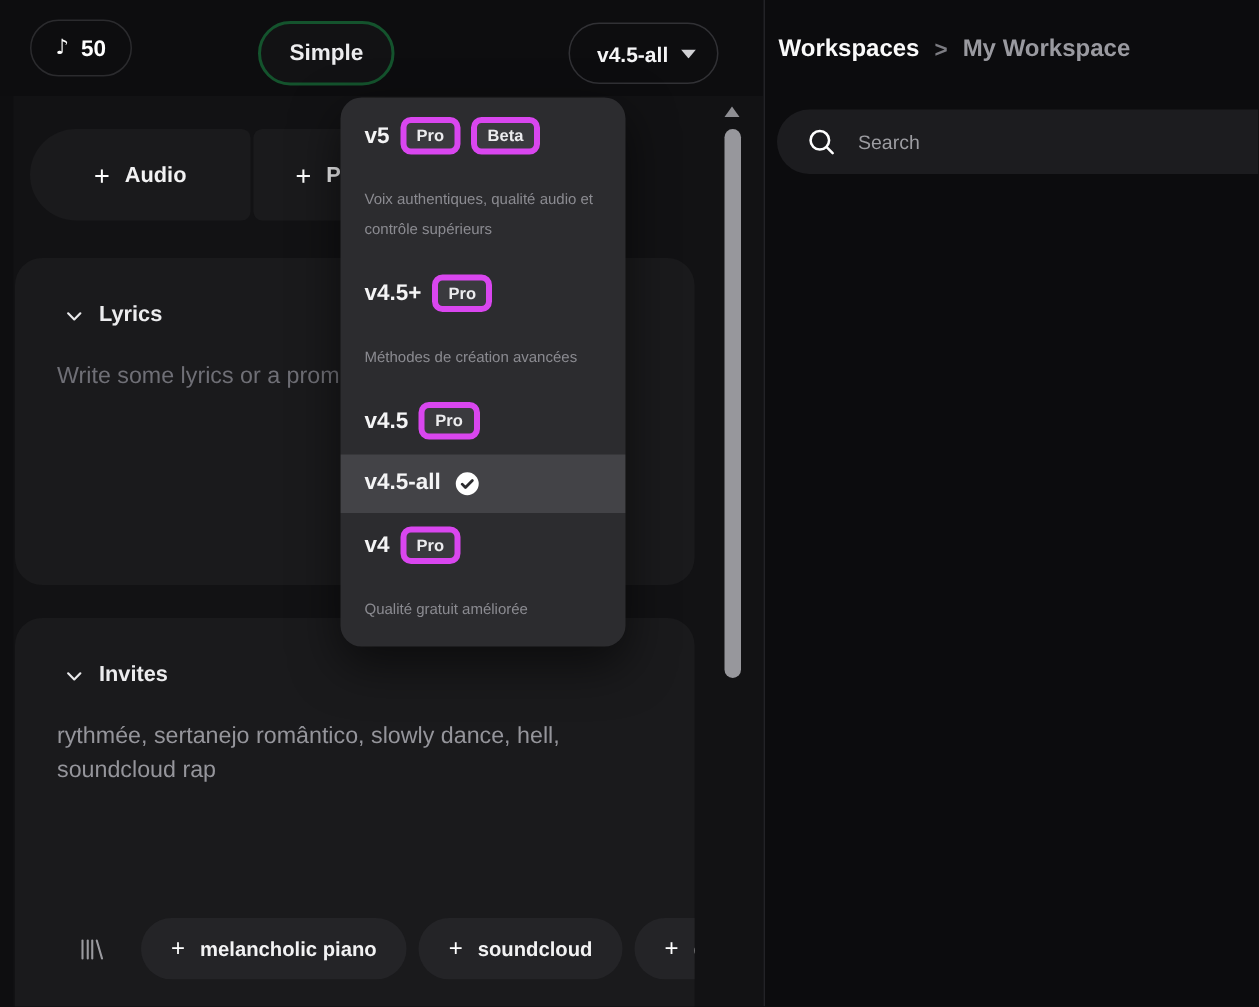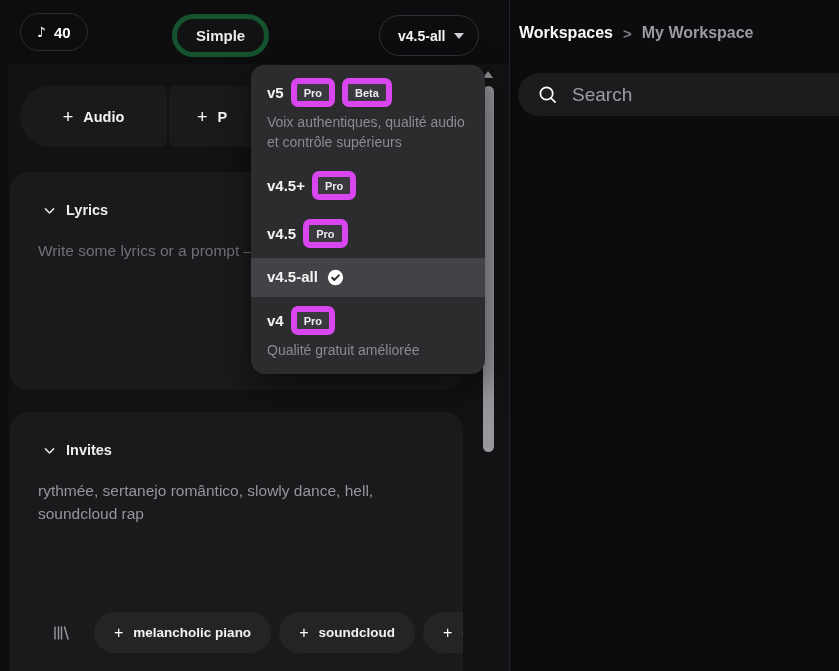--- a/index.html
+++ b/index.html
@@ -7,21 +7,21 @@
     position:relative;width:839px;height:671px;overflow:hidden;
     background:#0d0d0f;font-family:"Liberation Sans",sans-serif;
     -webkit-font-smoothing:antialiased;
   }
   
   .credits-pill{position:absolute;left:20px;top:13px;height:38px;display:inline-flex;
     align-items:center;gap:8px;padding:0 16px;border:1px solid #2b2b2e;border-radius:19px;
     color:#fff;box-sizing:border-box;background:transparent;}
   .credits-pill .note{font-family:"DejaVu Sans",sans-serif;font-size:14px;line-height:1;}
   .credits-pill .val{font-size:15px;font-weight:600;}
-  .mode-toggle{position:absolute;left:172px;top:14px;height:43px;border:5px solid #14532d;
+  .mode-toggle{position:absolute;left:172px;top:14px;height:43px;border:2px solid #14532d;
     border-radius:22px;background:#121214;display:flex;align-items:center;box-sizing:border-box;}
   .toggle-opt{height:100%;display:flex;align-items:center;padding:0 19px;
     font-size:15px;font-weight:600;color:#ececee;border-radius:21px;}
   .toggle-opt.selected{background:#2f2f32;border:1px solid #48484c;height:37px;
     margin-right:2px;padding:0 18px;box-sizing:border-box;border-radius:19px;}
   .model-btn{position:absolute;left:379px;top:15px;height:41px;display:flex;align-items:center;
     gap:9px;padding:0 14px 0 18px;border:1px solid #313135;border-radius:21px;background:#0d0d0f;
     color:#f5f5f6;font-size:14px;font-weight:700;box-sizing:border-box;}
   
   .left-pane{position:absolute;left:0;top:64px;width:509px;height:607px;background:#121214;}
@@ -60,41 +60,41 @@
   .right-pane{position:absolute;left:509px;top:0;width:330px;height:671px;background:#0c0c0e;
     border-left:1px solid #232327;box-sizing:border-box;}
   .breadcrumb{position:absolute;left:9px;top:24px;display:flex;align-items:center;gap:10px;
     font-size:16px;}
   .crumb-root{color:#fafafa;font-weight:700;}
   .crumb-sep{color:#7c7c82;font-size:15px;font-weight:600;}
   .crumb-cur{color:#9a9aa0;font-weight:700;}
   .search-bar{position:absolute;left:8px;top:73px;right:0;height:43px;background:#1c1c1f;
     border-radius:22px 0 0 22px;display:flex;align-items:center;padding-left:20px;gap:13px;}
   .search-bar input{background:transparent;border:none;outline:none;color:#e8e8ea;
-    font-size:19px;width:220px;font-family:"Liberation Sans",sans-serif;}
+    font-size:13px;width:220px;font-family:"Liberation Sans",sans-serif;}
   .search-bar input::placeholder{color:#9c9ca1;}
   
-  .model-menu{position:absolute;left:251px;top:65px;width:234px;background:#2c2c2f;
+  .model-menu{position:absolute;left:227px;top:65px;width:190px;background:#2c2c2f;
     border-radius:14px;box-shadow:0 12px 32px rgba(0,0,0,.55);padding:4px 0;z-index:50;
     overflow:hidden;box-sizing:border-box;}
   .menu-item{padding:9px 16px 10px;}
   .menu-item.selected{background:#434347;}
   .menu-item-title{display:flex;align-items:center;gap:7px;}
   .menu-item-name{font-size:15px;font-weight:700;color:#f4f4f5;line-height:20px;}
-  .badge{font-size:11px;font-weight:600;color:#ececee;border:6px solid #d946ef;
+  .badge{font-size:11px;font-weight:600;color:#ececee;border:4px solid #d946ef;
     background:#3a3a3e;border-radius:7px;padding:1.5px 7px;line-height:14px;}
-  .menu-item-desc{margin-top:5px;font-size:14px;line-height:20px;color:#8b8b91;}
+  .menu-item-desc{margin-top:21px;font-size:10px;line-height:20px;color:#8b8b91;}
   .check-icon{display:inline-flex;margin-left:2px;}
 </style>
 </head>
 <body>
 
 <div class="credits-pill">
   <span class="note">♪</span>
-  <span class="val">40</span>
+  <span class="val">50</span>
 </div>
 
 <div class="mode-toggle">
     <div class="toggle-opt">Simple</div>
   </div>
 
 <div class="model-btn">
   <span>v4.5-all</span>
   <svg width="10" height="6" viewBox="0 0 10 6">
       <path d="M0 0h10L5 6z" fill="#d0d0d4"></path>
@@ -184,20 +184,21 @@
         <span class="badge">Pro</span>
         <span class="badge">Beta</span>
       </div>
       <div class="menu-item-desc">Voix authentiques, qualité audio et contrôle supérieurs</div>
     </div>
     <div class="menu-item">
       <div class="menu-item-title">
         <span class="menu-item-name">v4.5+</span>
         <span class="badge">Pro</span>
       </div>
+      <div class="menu-item-desc">Méthodes de création avancées</div>
     </div>
     <div class="menu-item">
       <div class="menu-item-title">
         <span class="menu-item-name">v4.5</span>
         <span class="badge">Pro</span>
       </div>
     </div>
     <div class="menu-item selected">
       <div class="menu-item-title">
         <span class="menu-item-name">v4.5-all</span>

